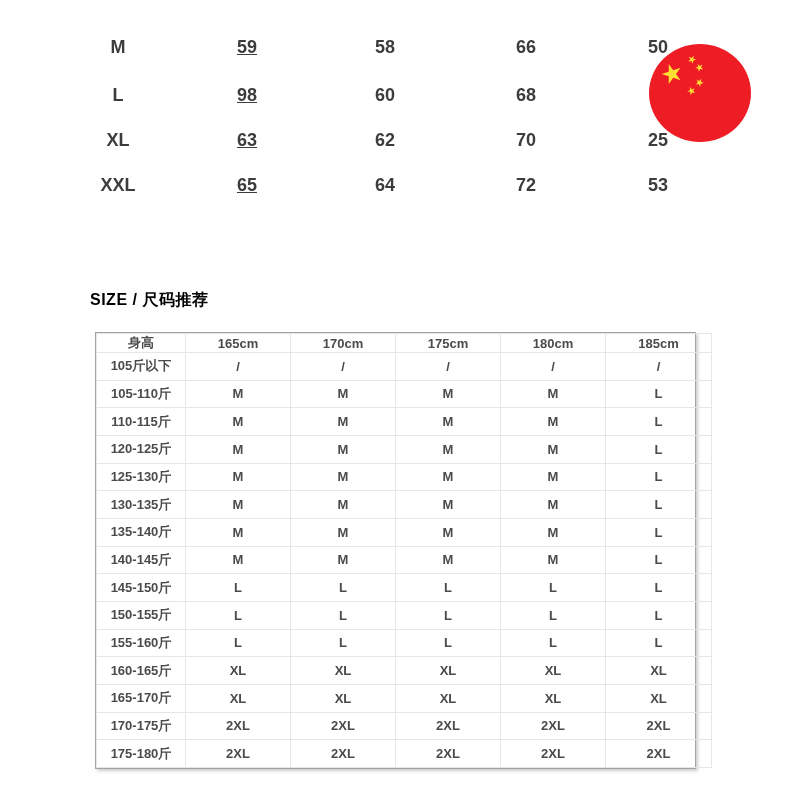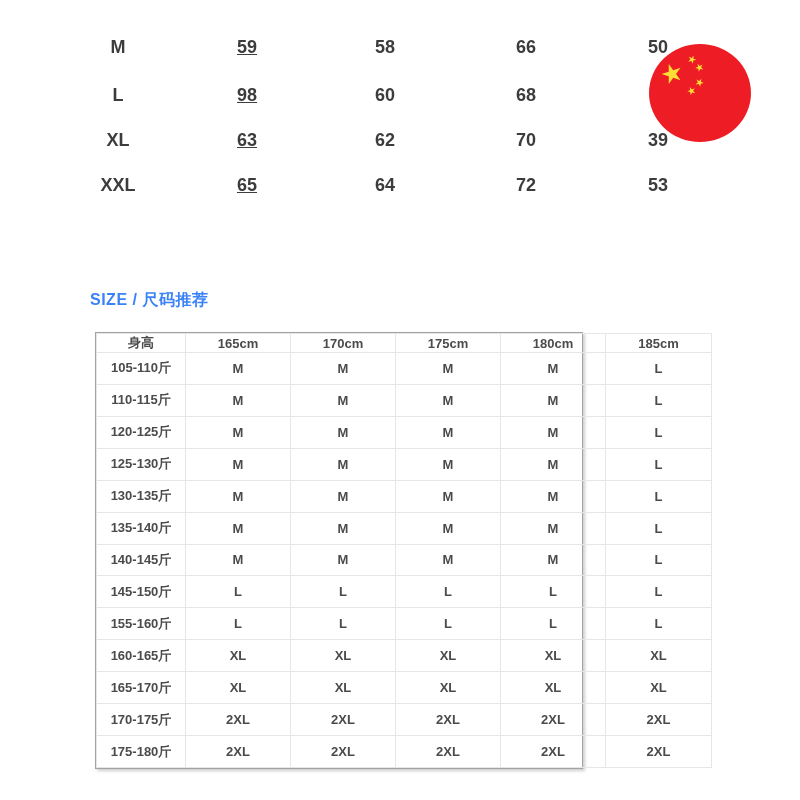--- a/index.html
+++ b/index.html
@@ -14,25 +14,25 @@
     font-size:18px;font-weight:700;color:#3c3c3c;white-space:nowrap;
   }
   .c0{left:83px;}.c1{left:212px;text-decoration:underline;}.c2{left:350px;text-align:center;}.c3{left:491px;}.c4{left:623px;}
   .r0{top:36px;}.r1{top:84px;}.r2{top:129px;}.r3{top:174px;}
   
   .flag{position:absolute;left:649px;top:44px;width:102px;height:98px;}
   .flag svg{display:block;}
   
   .title{
     position:absolute;left:90px;top:290px;margin:0;
-    font-size:16px;font-weight:700;color:#3b82f6;letter-spacing:.5px;
+    font-size:16px;font-weight:700;color:#000000;letter-spacing:.5px;
   }
   
   .stable-wrap{
-    position:absolute;left:95px;top:332px;width:488px;height:437px;box-sizing:border-box;
+    position:absolute;left:95px;top:332px;width:601px;height:437px;box-sizing:border-box;
     border:1px solid #a3a3a3;background:#fff;
     box-shadow:2px 2px 3px rgba(0,0,0,0.20);
   }
   .stable{
     width:100%;height:100%;border-collapse:collapse;table-layout:fixed;
     font-size:13px;color:#4b4b4b;
   }
   .stable th,.stable td{
     border:1px solid #e6e6e6;text-align:center;vertical-align:middle;
     padding:0;font-weight:700;white-space:nowrap;overflow:hidden;
@@ -49,21 +49,21 @@
     <span class="mcell c4 r0">50</span>
     <span class="mcell c0 r1">L</span>
     <span class="mcell c1 r1">98</span>
     <span class="mcell c2 r1">60</span>
     <span class="mcell c3 r1">68</span>
     <span class="mcell c4 r1"></span>
     <span class="mcell c0 r2">XL</span>
     <span class="mcell c1 r2">63</span>
     <span class="mcell c2 r2">62</span>
     <span class="mcell c3 r2">70</span>
-    <span class="mcell c4 r2">39</span>
+    <span class="mcell c4 r2">25</span>
     <span class="mcell c0 r3">XXL</span>
     <span class="mcell c1 r3">65</span>
     <span class="mcell c2 r3">64</span>
     <span class="mcell c3 r3">72</span>
     <span class="mcell c4 r3">53</span>
   </div>
 
 <div class="flag">
   <svg viewBox="0 0 102 98" width="102" height="98">
     <ellipse cx="51" cy="49" rx="51" ry="49" fill="#ee1c25"></ellipse>
@@ -94,20 +94,28 @@
           <th>身高</th>
           <th>165cm</th>
           <th>170cm</th>
           <th>175cm</th>
           <th>180cm</th>
           <th>185cm</th>
         </tr>
     </thead>
     <tbody>
         <tr>
+          <td>105斤以下</td>
+          <td>/</td>
+          <td>/</td>
+          <td>/</td>
+          <td>/</td>
+          <td>/</td>
+        </tr>
+        <tr>
           <td>105-110斤</td>
           <td>M</td>
           <td>M</td>
           <td>M</td>
           <td>M</td>
           <td>L</td>
         </tr>
         <tr>
           <td>110-115斤</td>
           <td>M</td>
@@ -151,20 +159,28 @@
         <tr>
           <td>140-145斤</td>
           <td>M</td>
           <td>M</td>
           <td>M</td>
           <td>M</td>
           <td>L</td>
         </tr>
         <tr>
           <td>145-150斤</td>
+          <td>L</td>
+          <td>L</td>
+          <td>L</td>
+          <td>L</td>
+          <td>L</td>
+        </tr>
+        <tr>
+          <td>150-155斤</td>
           <td>L</td>
           <td>L</td>
           <td>L</td>
           <td>L</td>
           <td>L</td>
         </tr>
         <tr>
           <td>155-160斤</td>
           <td>L</td>
           <td>L</td>

